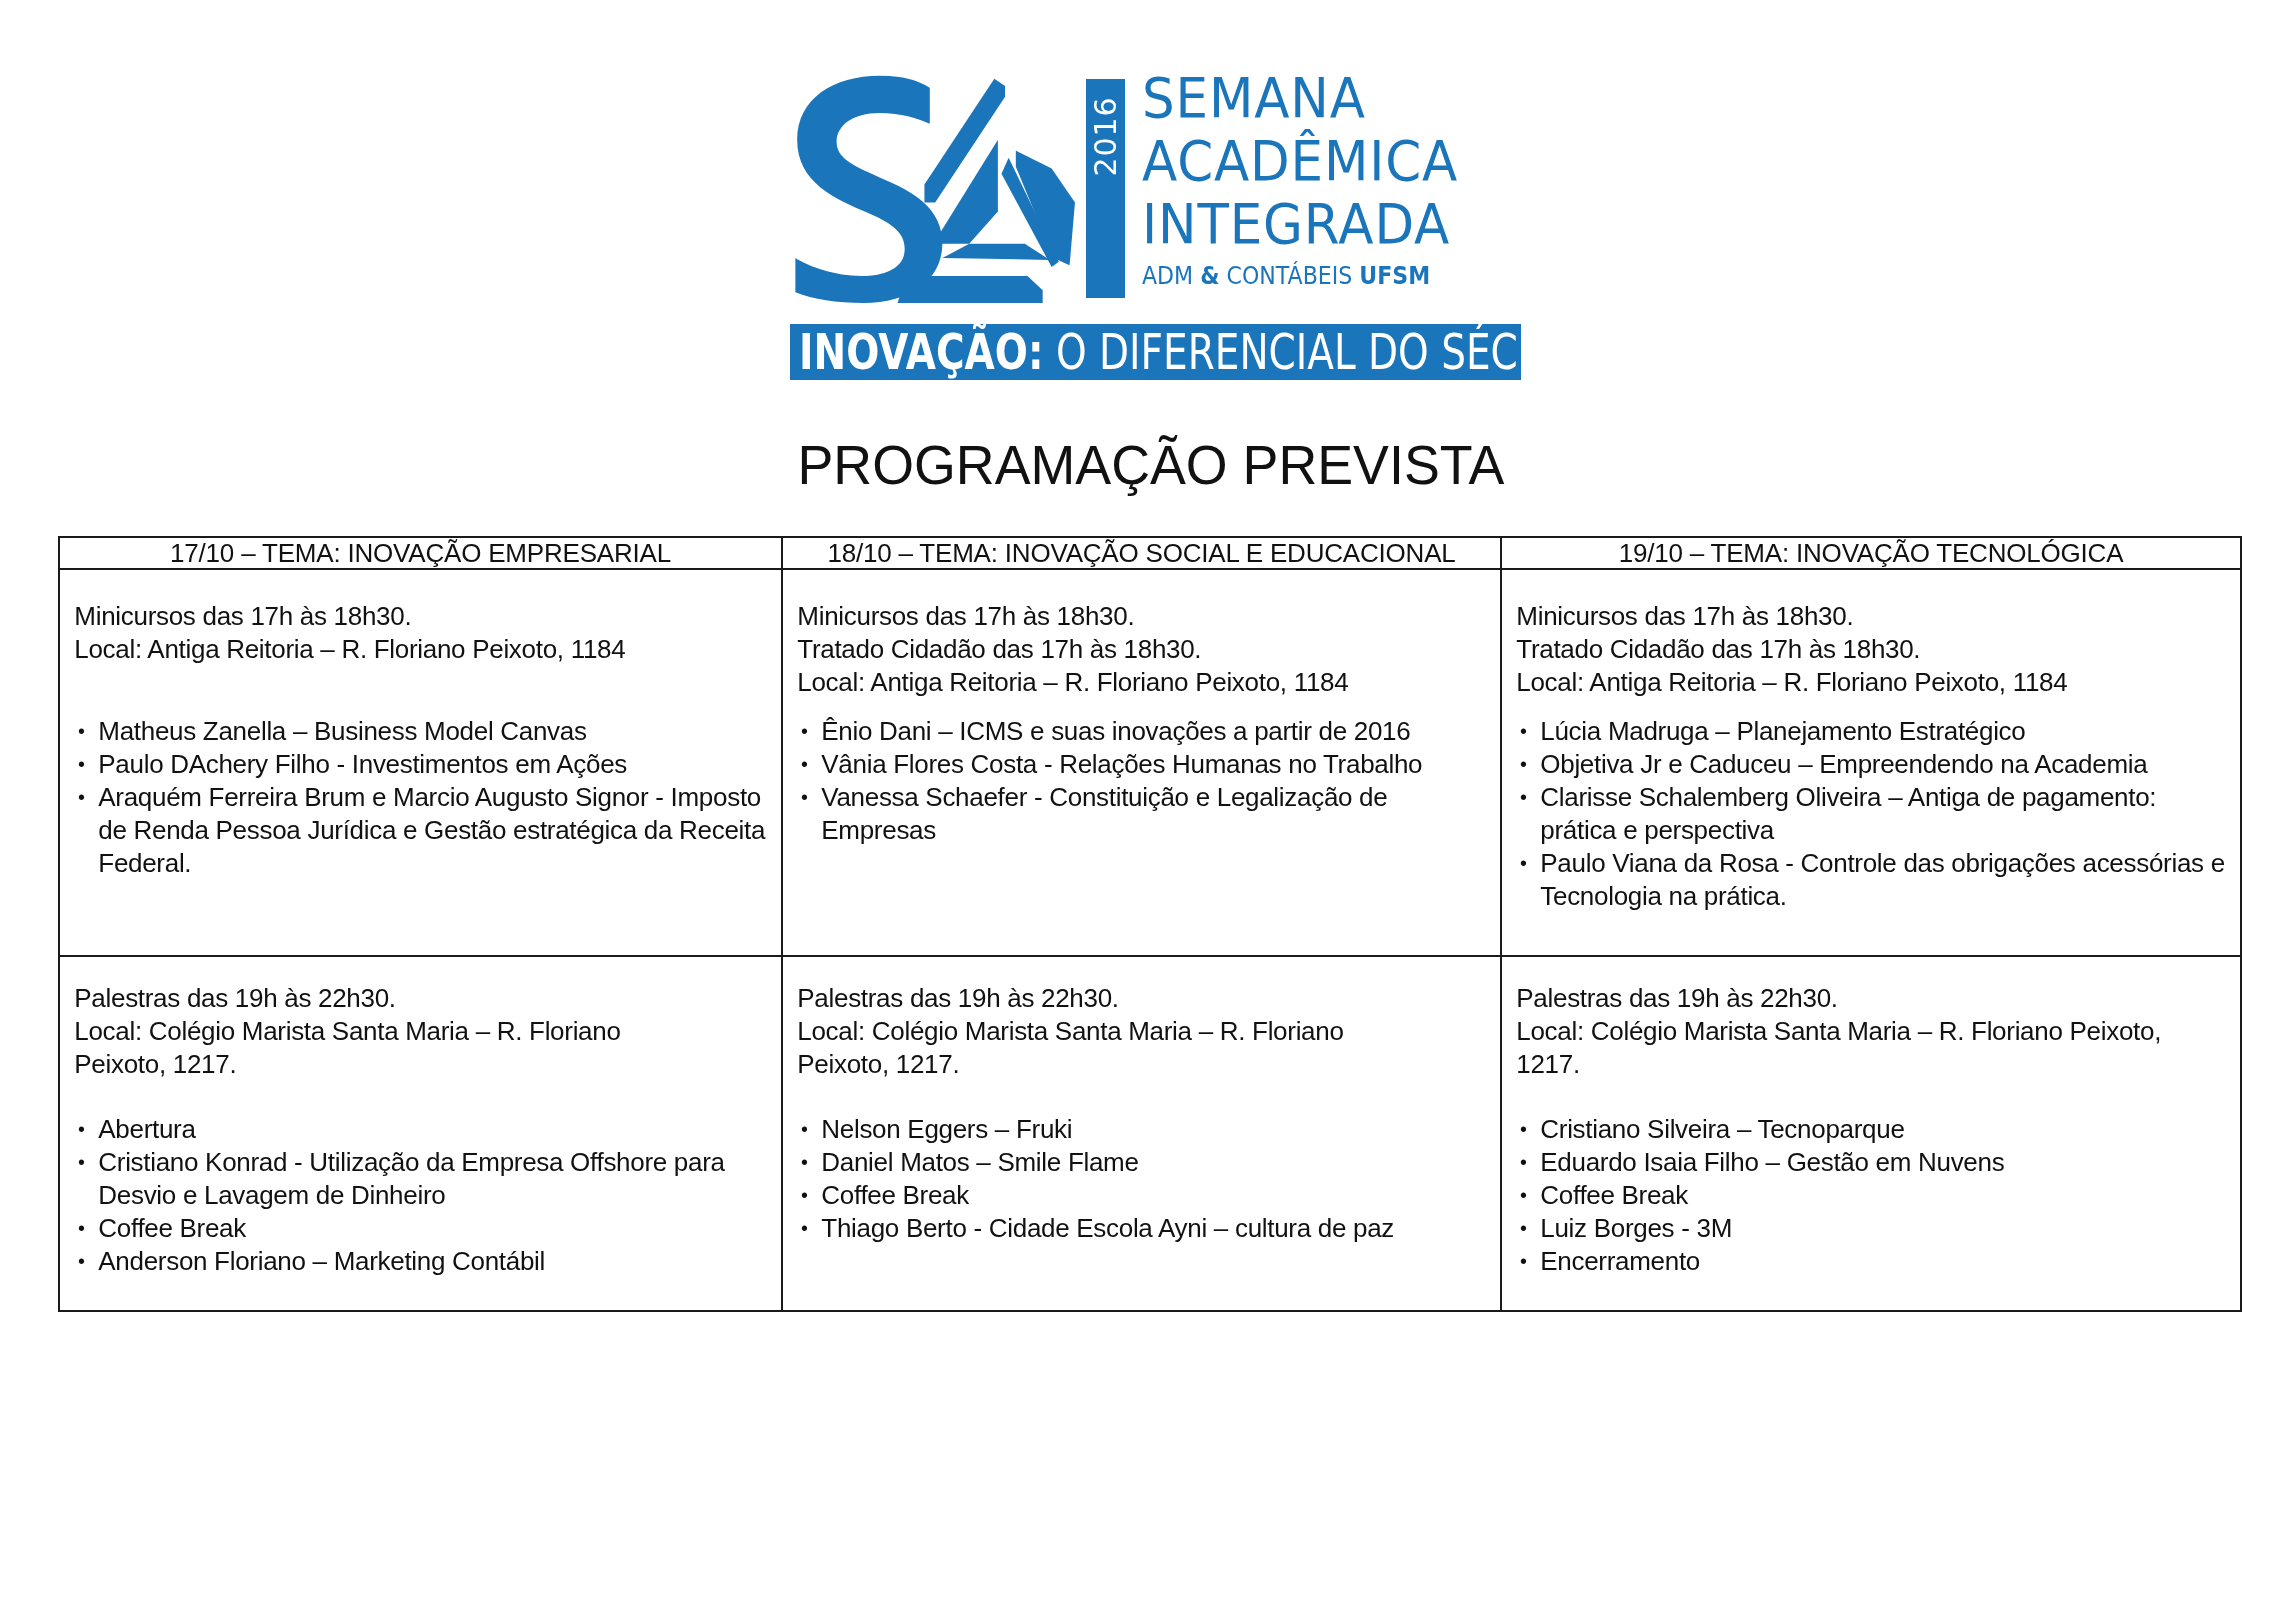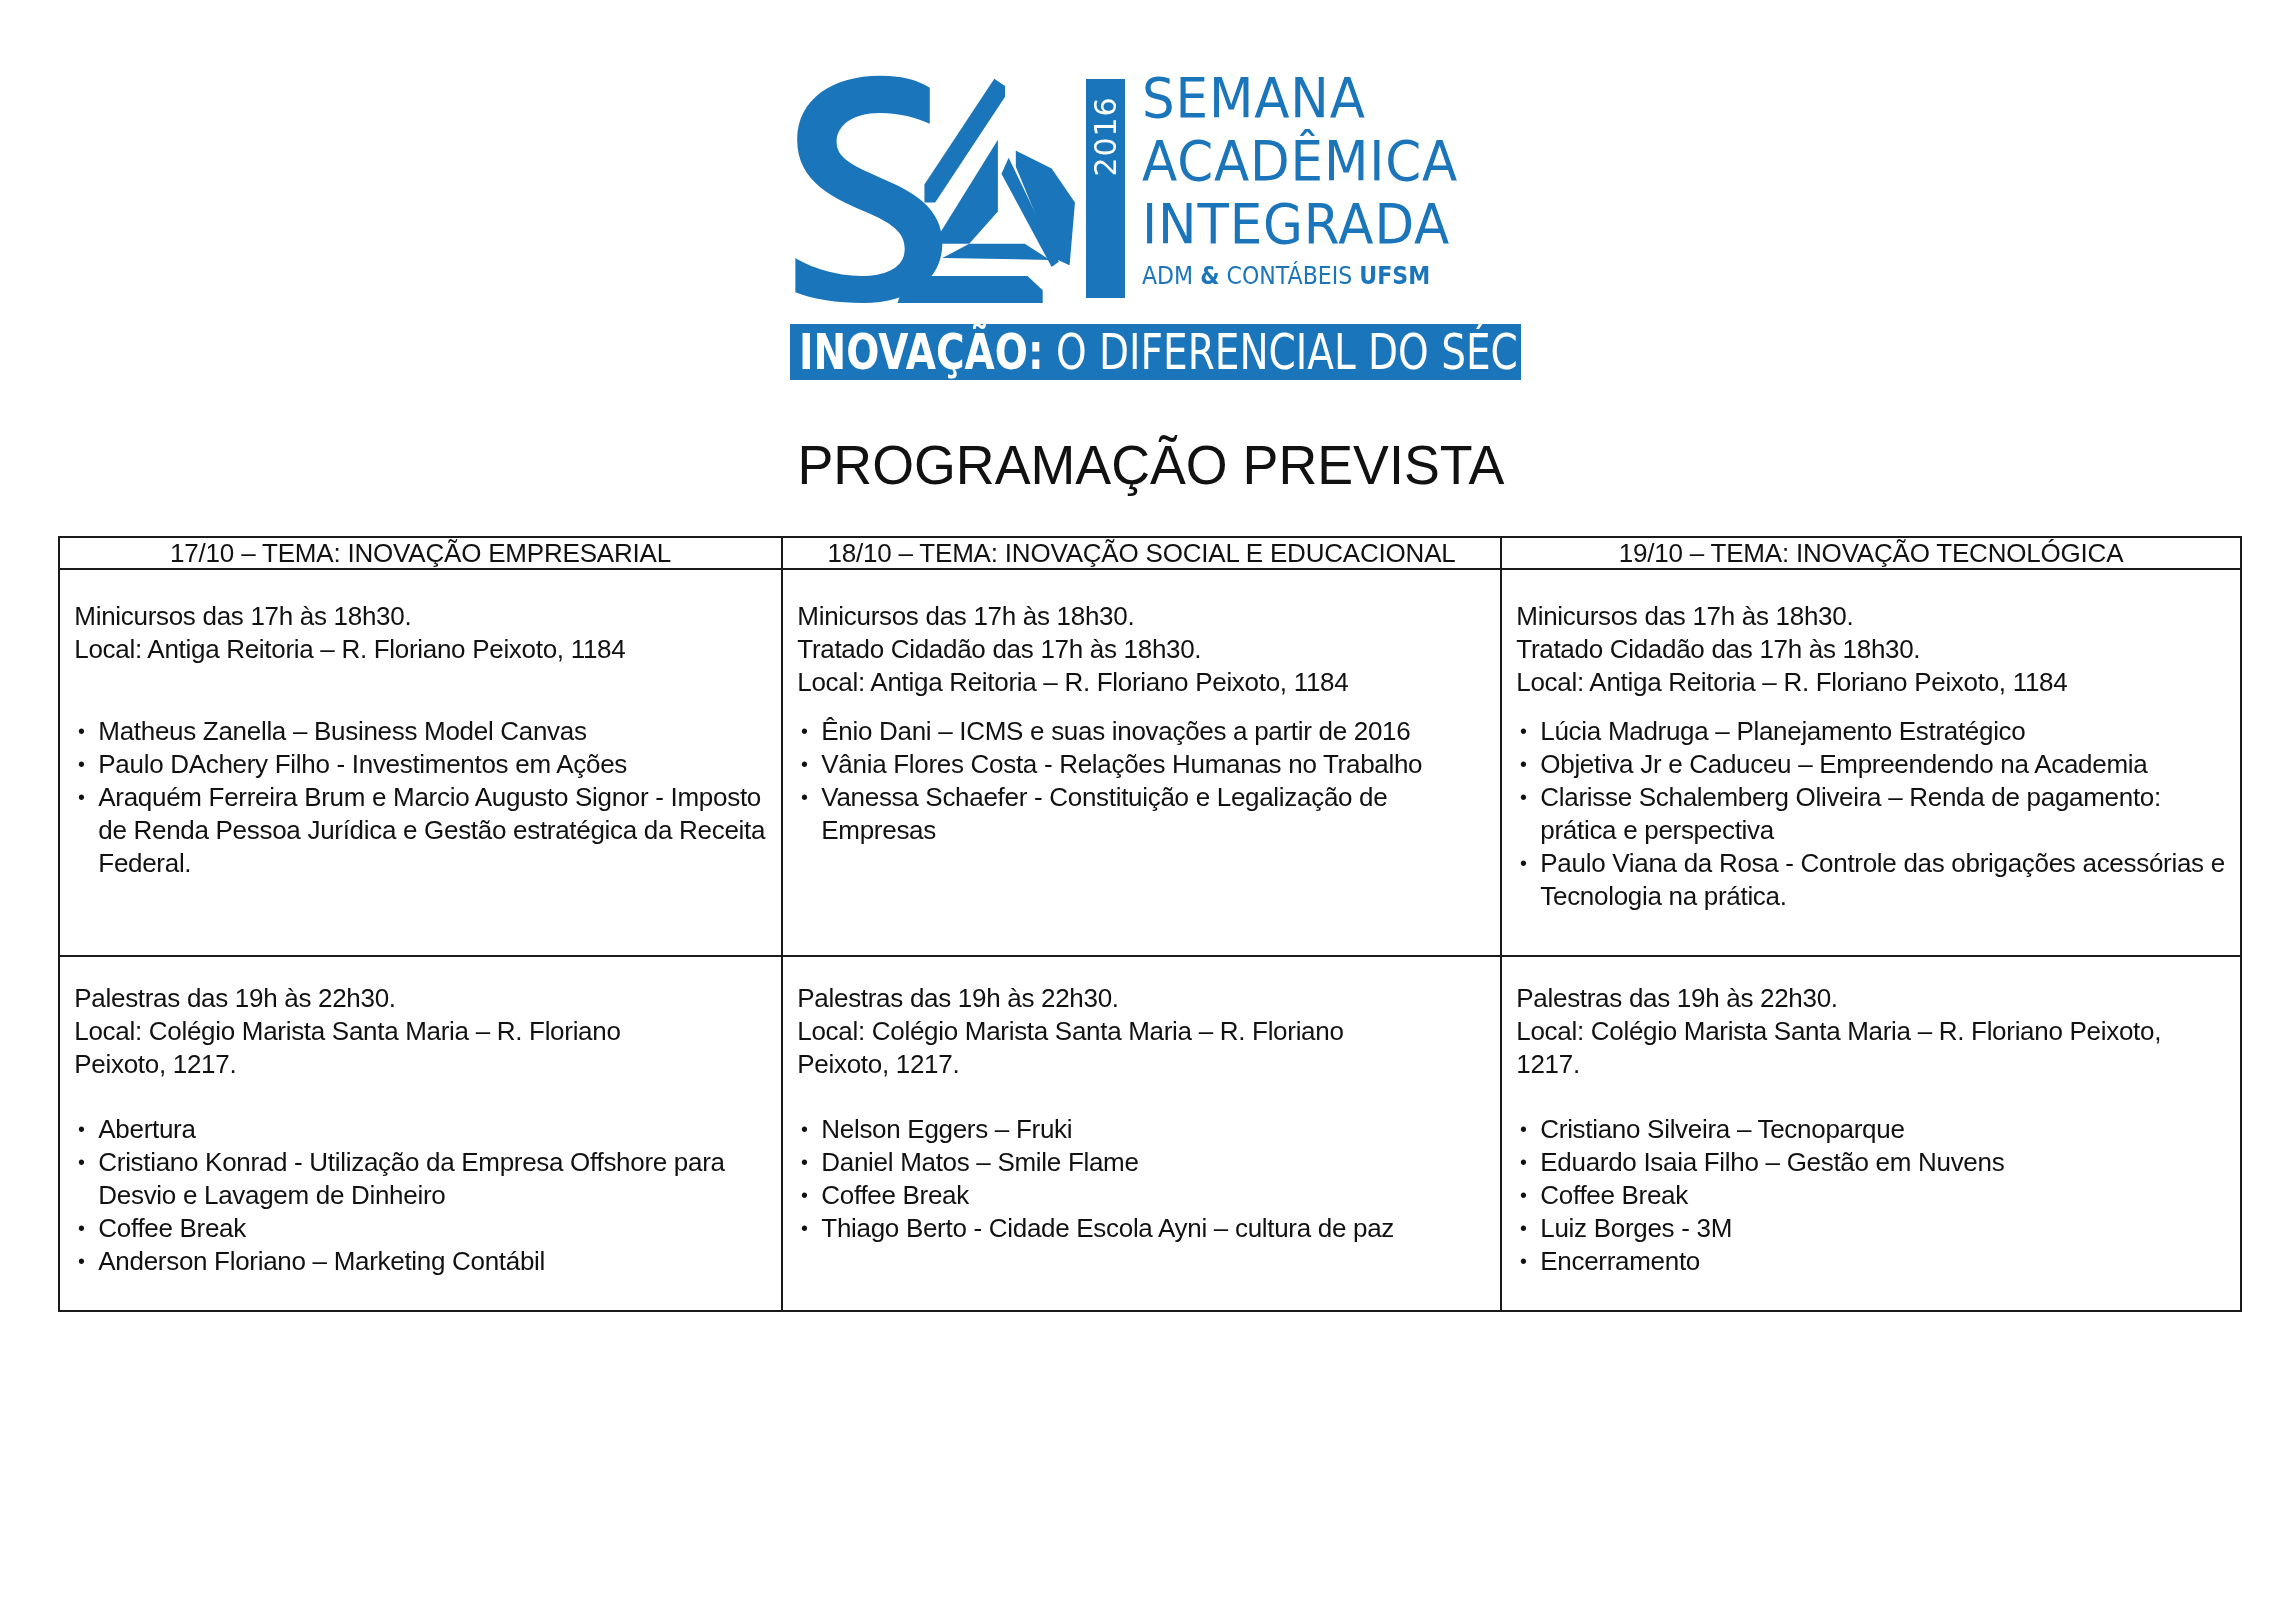--- a/index.html
+++ b/index.html
@@ -258,21 +258,21 @@
         </ul>
       </td>
       <td>
         <span class="cell-line">Minicursos das 17h às 18h30.</span>
         <span class="cell-line">Tratado Cidadão das 17h às 18h30.</span>
         <span class="cell-line">Local: Antiga Reitoria – R. Floriano Peixoto, 1184</span>
         <span class="mini-spacer" style="height:16px;"></span>
         <ul class="talks">
           <li><span class="bullet">•</span><span>Lúcia Madruga – Planejamento Estratégico</span></li>
           <li><span class="bullet">•</span><span>Objetiva Jr e Caduceu – Empreendendo na Academia</span></li>
-          <li><span class="bullet">•</span><span>Clarisse Schalemberg Oliveira – Renda de pagamento: prática e perspectiva</span></li>
+          <li><span class="bullet">•</span><span>Clarisse Schalemberg Oliveira – Antiga de pagamento: prática e perspectiva</span></li>
           <li><span class="bullet">•</span><span>Paulo Viana da Rosa - Controle das obrigações acessórias e Tecnologia na prática.</span></li>
         </ul>
       </td>
     </tr>
 
     <tr class="row-pal">
       <td style="padding-top:25px;">
         <span class="cell-line">Palestras das 19h às 22h30.</span>
         <span class="cell-line" style="padding-right:54px;">Local: Colégio Marista Santa Maria – R. Floriano Peixoto, 1217.</span>
         <span class="pal-spacer" style="height:32px;"></span>

